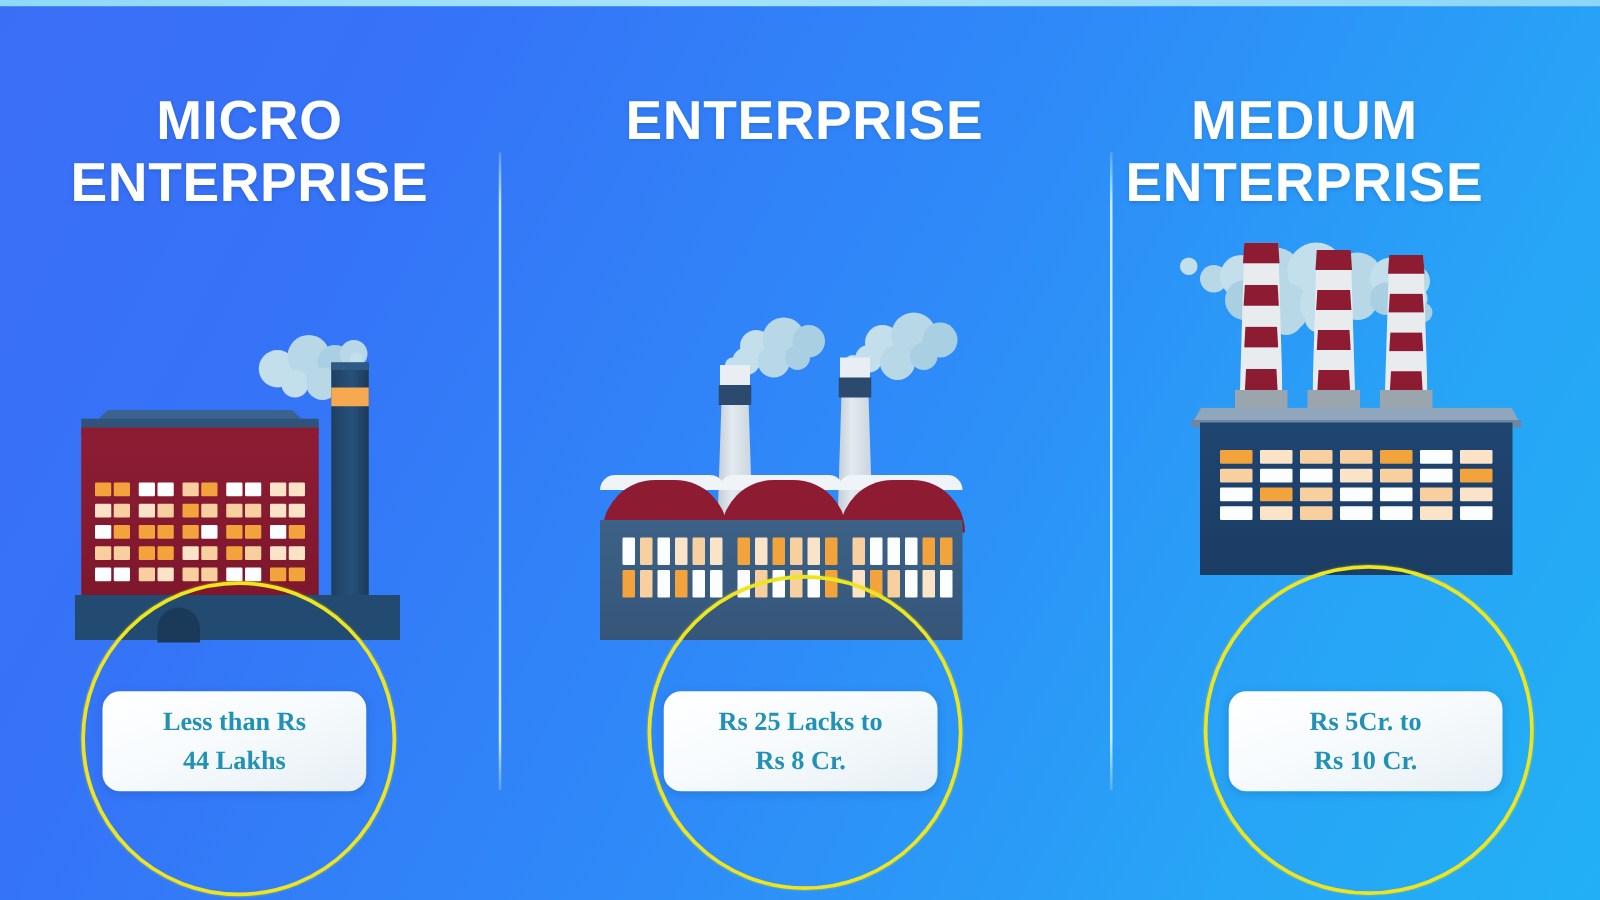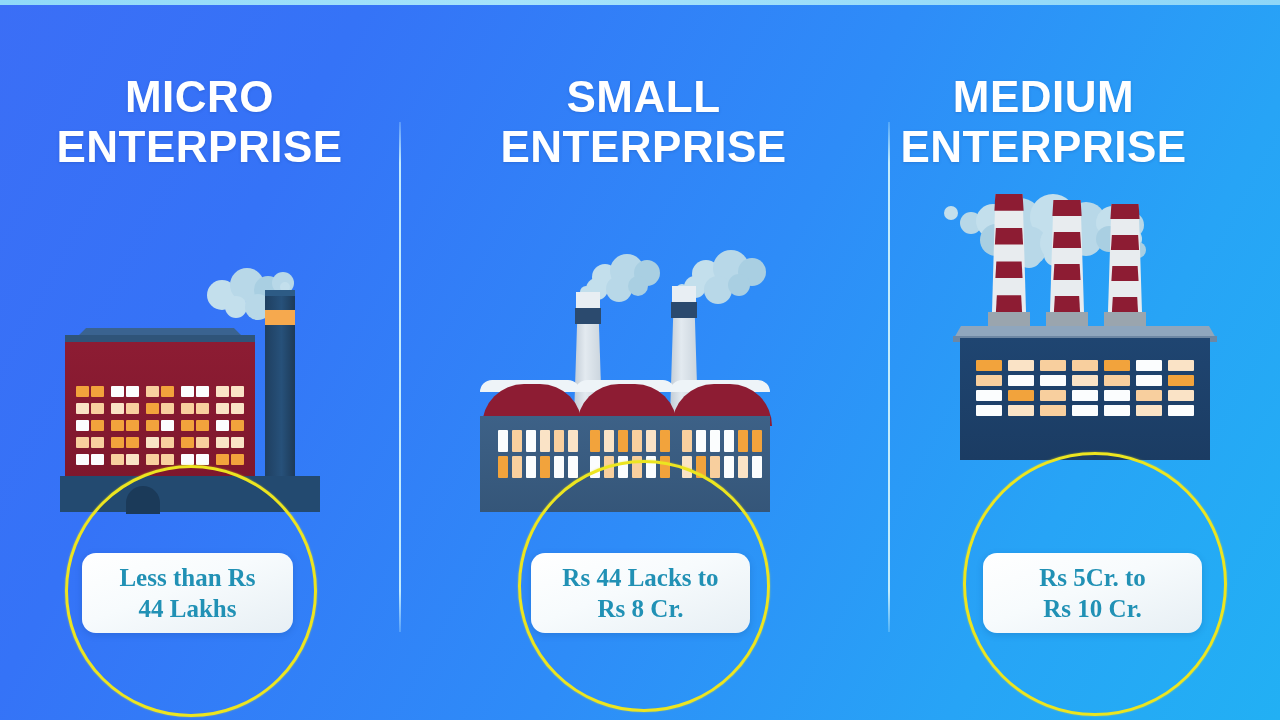--- a/index.html
+++ b/index.html
@@ -194,21 +194,21 @@
     background: linear-gradient(160deg, #ffffff 0%, #f7fbfd 45%, #e7eff4 100%);
     border-radius: 14px;
     box-shadow: 0 2px 7px rgba(10,50,110,0.18);
     display: flex;
     flex-direction: column;
     align-items: center;
     justify-content: center;
     font-family: "Liberation Serif", serif;
     font-weight: 700;
     color: #2191b5;
-    font-size: 25px;
+    font-size: 21px;
     line-height: 31px;
     text-align: center;
   }
   .pill .l1, .pill .l2 { display: block; }
   .pill.p1 { left: 82px;  top: 553px; width: 211px; height: 80px; }
   .pill.p2 { left: 531px; top: 553px; width: 219px; height: 80px; }
   .pill.p3 { left: 983px; top: 553px; width: 219px; height: 80px; }
 </style>
 </head>
 <body>
@@ -303,21 +303,20 @@
 
   <div class="ring r1"></div>
 
   <div class="pill p1">
     <span class="l1">Less than Rs</span>
     <span class="l2">44 Lakhs</span>
   </div>
 
   <div class="col small">
     <div class="heading">
-      <span class="l1">SMALL</span>
       <span class="l2">ENTERPRISE</span>
     </div>
   </div>
 
   <div class="art small-art">
 
     <div class="puff l" style="left:122px;top:14px;width:26px;height:26px;"></div>
     <div class="puff" style="left:140px;top:4px;width:34px;height:34px;"></div>
     <div class="puff d" style="left:164px;top:10px;width:26px;height:26px;"></div>
     <div class="puff l" style="left:116px;top:28px;width:22px;height:22px;"></div>
@@ -385,21 +384,21 @@
         <div class="s-win" style="left: 240px; top: 206px; background: rgb(248, 207, 158);"></div>
         <div class="s-win" style="left: 254px; top: 206px; background: rgb(251, 253, 254);"></div>
         <div class="s-win" style="left: 268px; top: 206px; background: rgb(250, 227, 198);"></div>
         <div class="s-win" style="left: 282px; top: 206px; background: rgb(251, 253, 254);"></div>
       </div>
   </div>
 
   <div class="ring r2"></div>
 
   <div class="pill p2">
-    <span class="l1">Rs 44 Lacks to</span>
+    <span class="l1">Rs 25 Lacks to</span>
     <span class="l2">Rs 8 Cr.</span>
   </div>
 
   <div class="col medium">
     <div class="heading">
       <span class="l1">MEDIUM</span>
       <span class="l2">ENTERPRISE</span>
     </div>
   </div>
 

